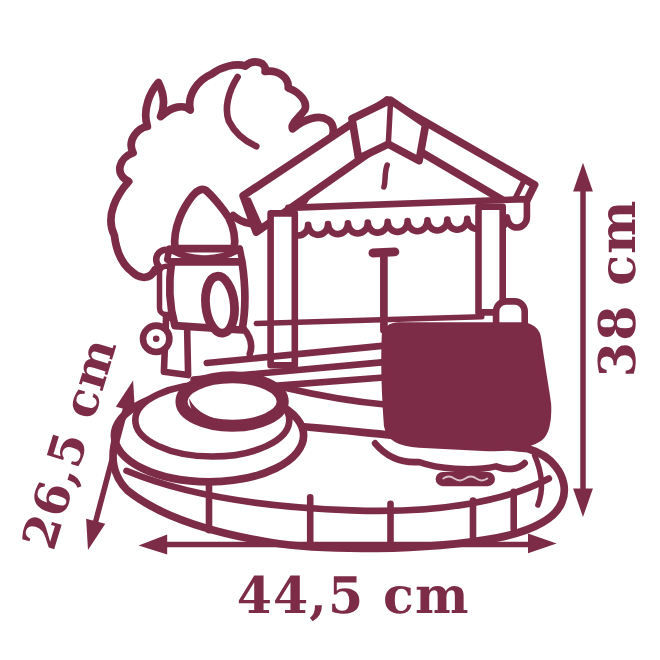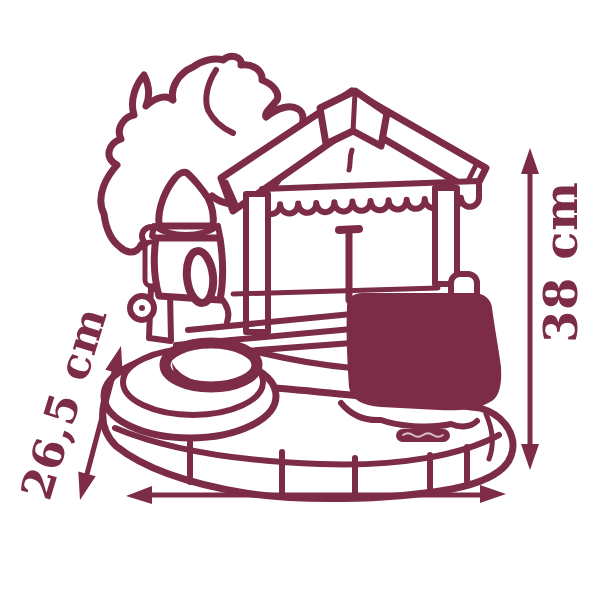--- a/index.html
+++ b/index.html
@@ -133,17 +133,18 @@
       <polygon points="530,148 521,174 539,174" fill="#7d2c48" stroke="none"></polygon>
       <polygon points="530,470 521,444 539,444" fill="#7d2c48" stroke="none"></polygon>
     </g>
     <g stroke-width="5">
       <path d="M87,474 L114,372"></path>
       <polygon points="121,346 122.7,374.4 105.3,369.8" fill="#7d2c48" stroke="none"></polygon>
       <polygon points="80,500 95.7,476.2 78.3,471.6" fill="#7d2c48" stroke="none"></polygon>
     </g>
   </svg>
 
+  <div class="dim-label" id="label-width">44,5 cm</div>
 
   <div class="dim-label" id="label-height">38 cm</div>
 
   <div class="dim-label" id="label-depth">26,5 cm</div>
 </div>
 
 </body></html>

